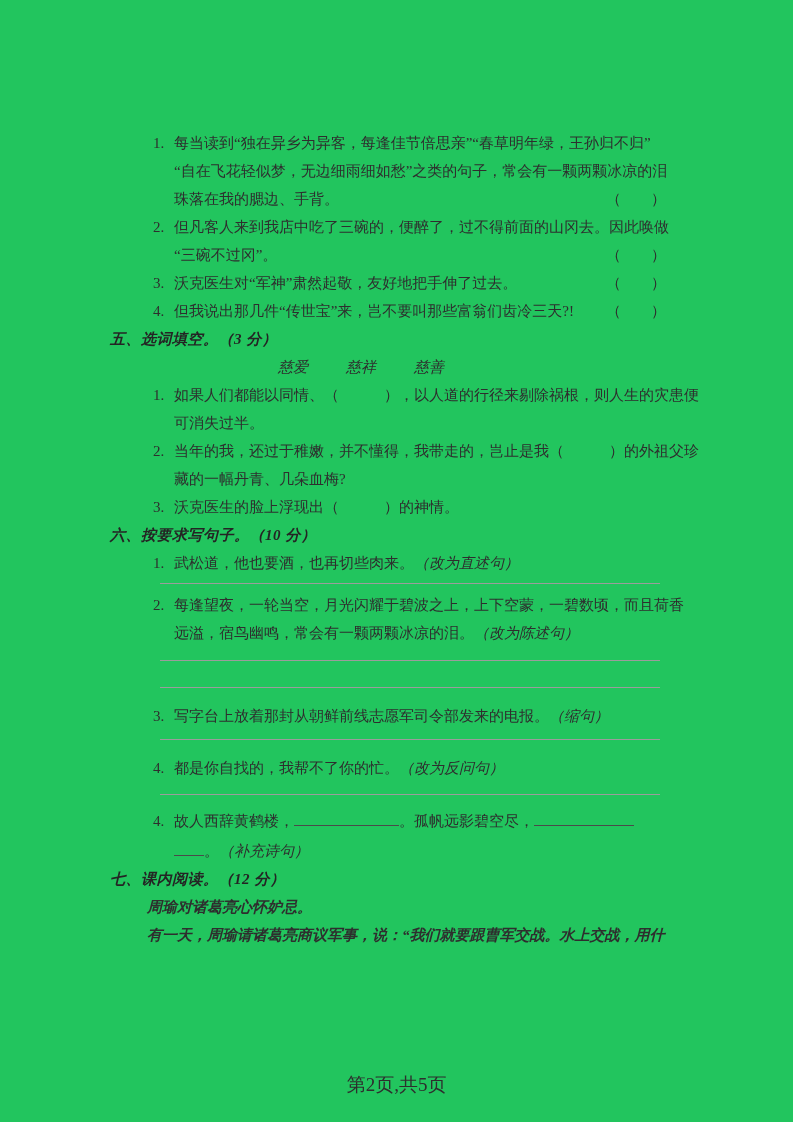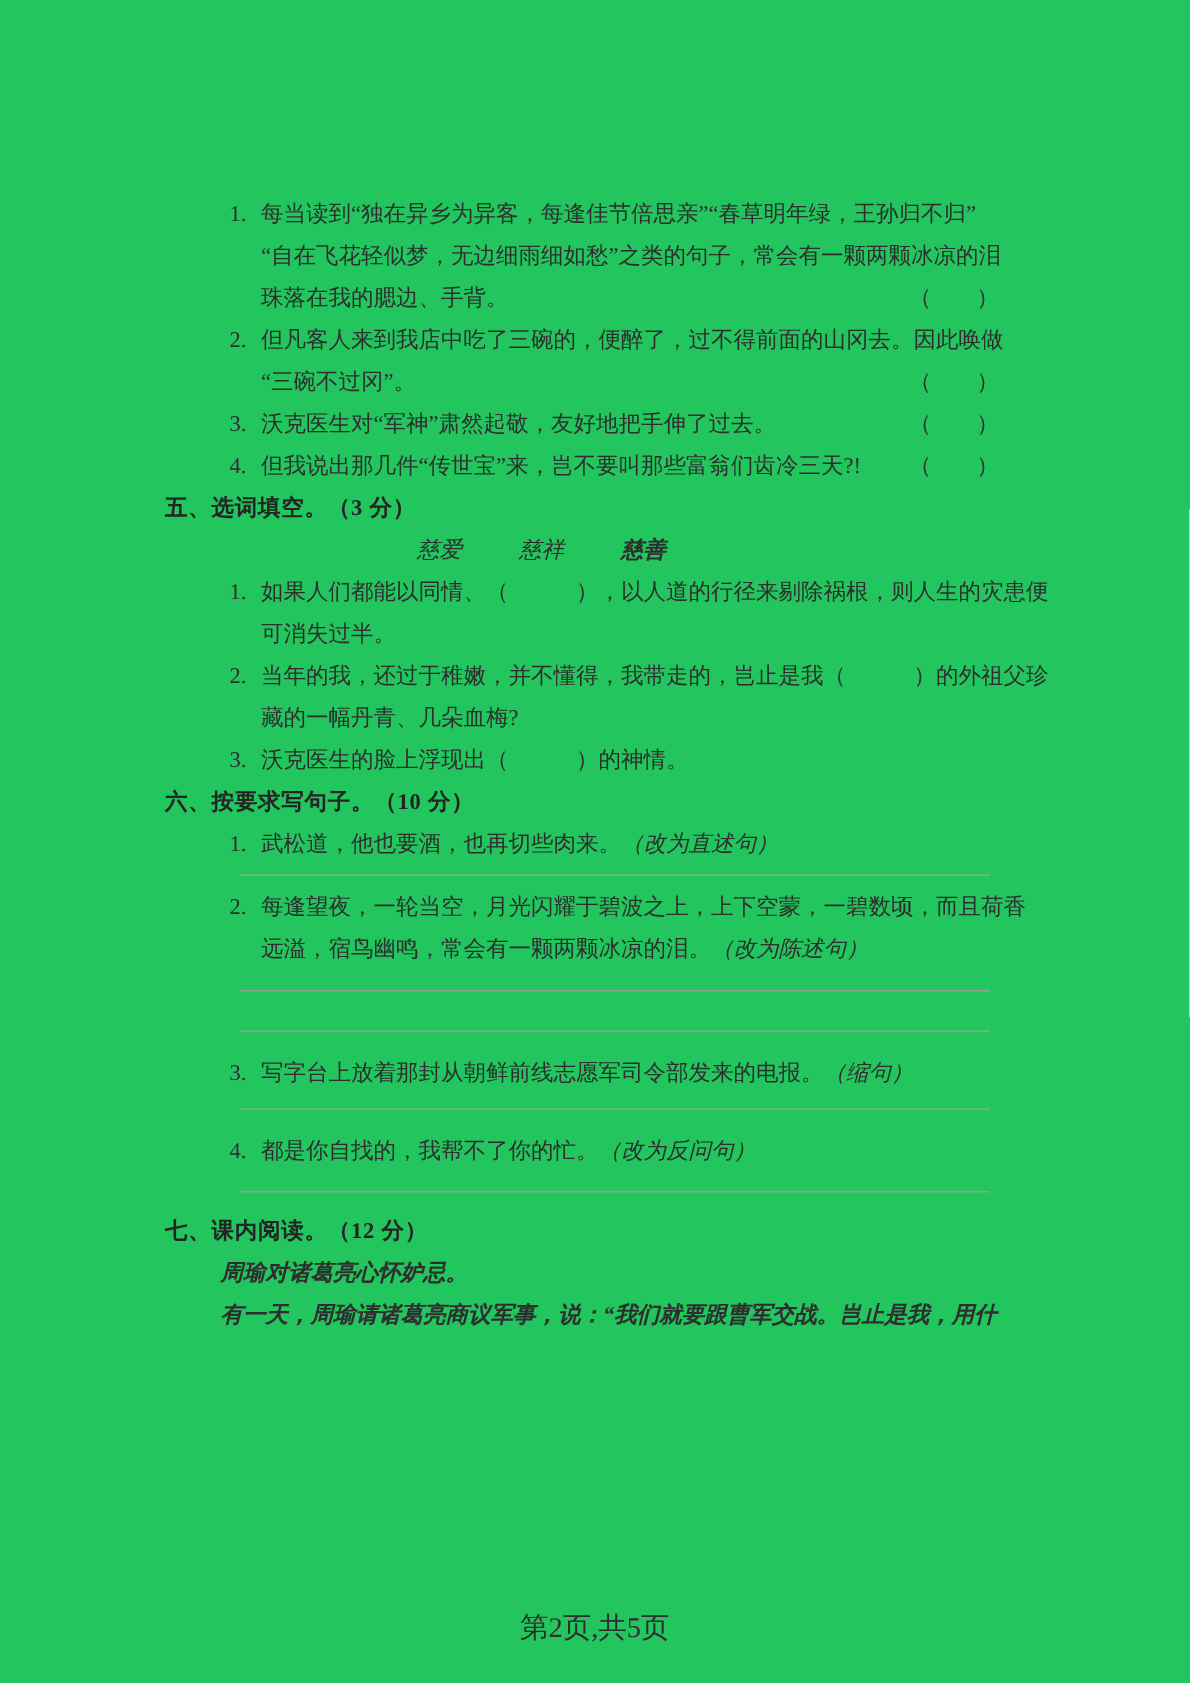--- a/index.html
+++ b/index.html
@@ -10,24 +10,24 @@
     position: relative; overflow: hidden;
     font-family: "Liberation Serif", "DejaVu Serif", serif;
     color: #2e2e2e; font-size: 15px;
   }
   .content { position: absolute; left: 110px; top: 129px; width: 556px; }
   .q { margin-left: 43px; position: relative; }
   .ln { line-height: 28px; margin-left: 21px; position: relative; white-space: nowrap; }
   .ln.first { margin-left: 0; }
   .num { display: inline-block; width: 21px; }
   .mark { position: absolute; right: 0; top: 0; }
-  .sec-heading { font-weight: bold; line-height: 28px; white-space: nowrap; color: #242424; letter-spacing: 0.5px; }
+  .sec-heading { font-weight: bold; line-height: 28px; white-space: nowrap; color: #242424; letter-spacing: 0.5px; font-style: italic; }
   .wordbank { line-height: 28px; padding-left: 168px; font-style: italic; white-space: nowrap; }
   .wordbank span { margin-right: 38px; }
-  .wordbank span:last-child { margin-right: 0; font-weight: bold; }
+  .wordbank span:last-child { margin-right: 0; }
   .inst { font-style: italic; }
   .ans-line { border-bottom: 1px solid #9c9c9c; height: 0; margin-left: 50px; margin-right: 6px; }
   .ans-a { margin-top: 6px;  margin-bottom: 7px; }
   .ans-b { margin-top: 13px; margin-bottom: 0; }
   .ans-c { margin-top: 26px; margin-bottom: 14px; }
   .ans-d { margin-top: 9px;  margin-bottom: 14px; }
   .ans-e { margin-top: 12px; margin-bottom: 12px; }
   .blank { display: inline-block; border-bottom: 1px solid #4a4a4a; height: 15px; vertical-align: baseline; }
   .b1 { width: 105px; } .b2 { width: 100px; } .b3 { width: 30px; }
   .q5-l2 { margin-top: 2px; }
@@ -95,23 +95,27 @@
     <div class="q">
       <div class="ln first"><span class="num">3.</span><span>写字台上放着那封从朝鲜前线志愿军司令部发来的电报。</span><span class="inst">（缩句）</span></div>
     </div>
     <div class="ans-line ans-d"></div>
 
     <div class="q">
       <div class="ln first"><span class="num">4.</span><span>都是你自找的，我帮不了你的忙。</span><span class="inst">（改为反问句）</span></div>
     </div>
     <div class="ans-line ans-e"></div>
 
+    <div class="q">
+      <div class="ln first"><span class="num">4.</span><span>故人西辞黄鹤楼，</span><span class="blank b1"></span><span>。孤帆远影碧空尽，</span><span class="blank b2"></span></div>
+      <div class="ln q5-l2"><span class="blank b3"></span><span>。</span><span class="inst">（补充诗句）</span></div>
+    </div>
 
     <div class="sec-heading">七、课内阅读。（12 分）</div>
     <div class="reading">
       <p>周瑜对诸葛亮心怀妒忌。</p>
-      <p>有一天，周瑜请诸葛亮商议军事，说：“我们就要跟曹军交战。岂止是我，用什</p>
+      <p>有一天，周瑜请诸葛亮商议军事，说：“我们就要跟曹军交战。水上交战，用什</p>
     </div>
 
   </div>
 
   <div class="footer">第2页,共5页</div>
 </div>
 
 </body></html>

